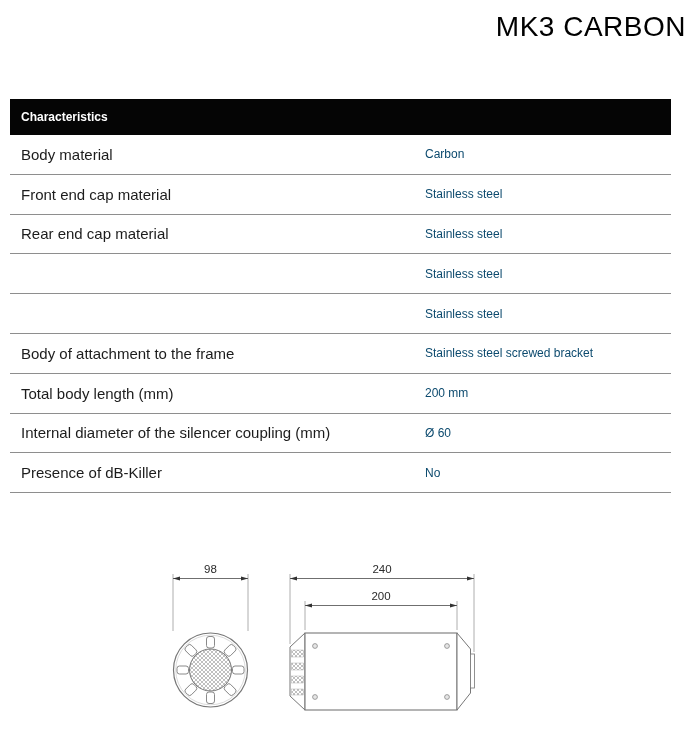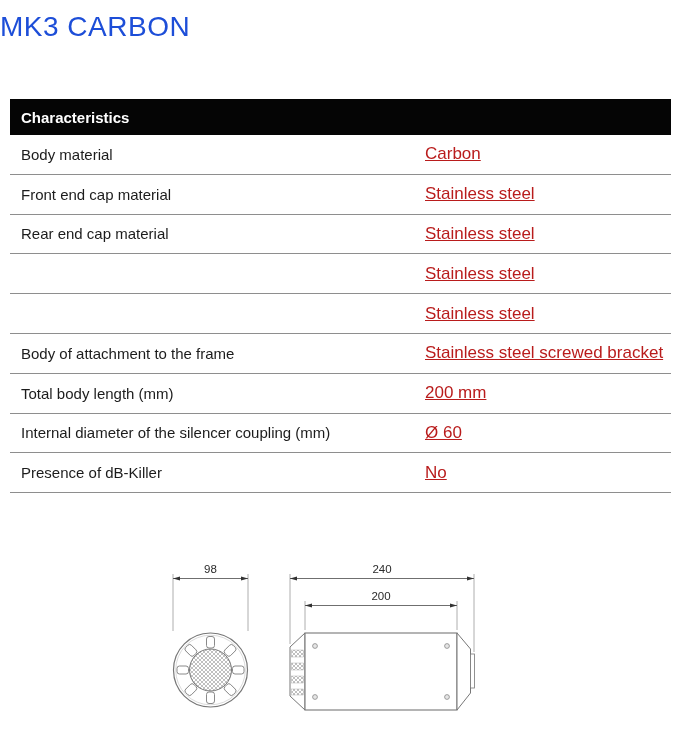--- a/index.html
+++ b/index.html
@@ -9,37 +9,37 @@
     height: 745px;
     background: #ffffff;
     font-family: "Liberation Sans", "DejaVu Sans", sans-serif;
     overflow: hidden;
   }
   .page-title {
     position: absolute;
     top: 11px;
     left: 0;
     width: 100%;
-    text-align: left;
+    text-align: right;
     font-size: 28px;
     font-weight: 400;
     letter-spacing: 0.5px;
-    color: #1d4ed8;
+    color: #000000;
   }
   .spec-table {
     position: absolute;
     top: 99px;
     left: 10px;
     width: 661px;
   }
   .table-header {
     height: 36px;
     background: #050505;
     color: #ffffff;
-    font-size: 15px;
+    font-size: 12px;
     font-weight: 700;
     display: flex;
     align-items: center;
     padding-left: 11px;
     box-sizing: border-box;
   }
   .spec-row {
     position: relative;
     height: 38.8px;
     border-bottom: 1.5px solid #8e8e8e;
@@ -48,23 +48,22 @@
     text-align: right;
   }
   .spec-label {
     padding-left: 11px;
     font-size: 15px;
     color: #1c1c1c;
   }
   .spec-value {
     position: absolute;
     left: 415px;
-    font-size: 17px;
-    color: #b91c1c;
-    text-decoration: underline;
+    font-size: 12px;
+    color: #0c4a6e;
   }
   .drawing-area {
     position: absolute;
     left: 134px;
     top: 550px;
     width: 390px;
     height: 195px;
   }
   .dim-text {
     font-family: "Liberation Sans", "DejaVu Sans", sans-serif;

